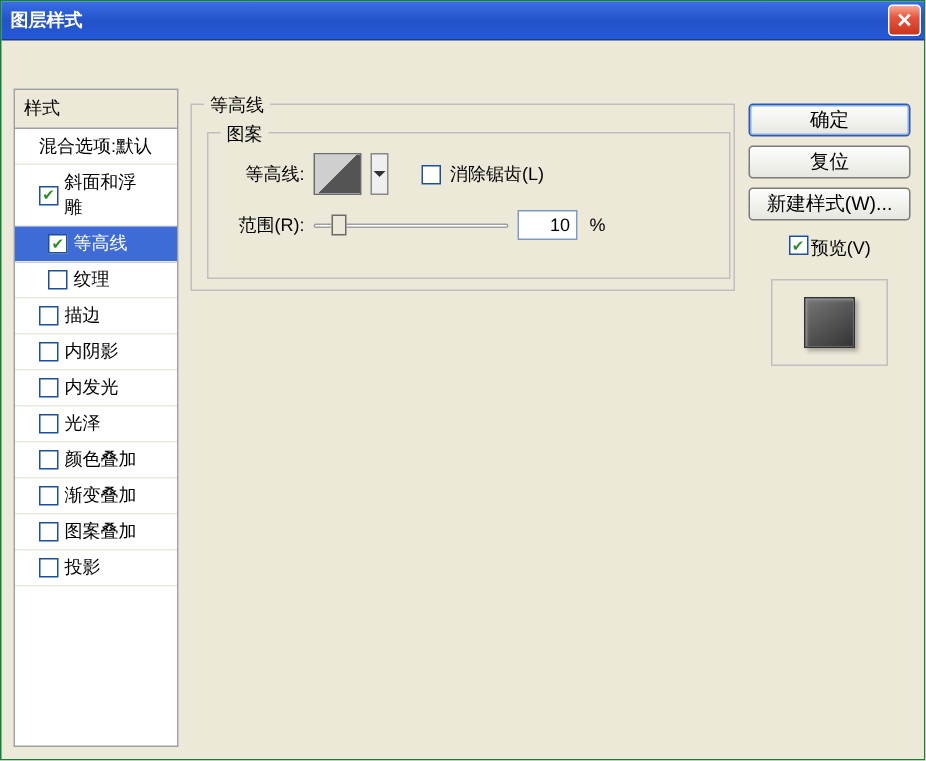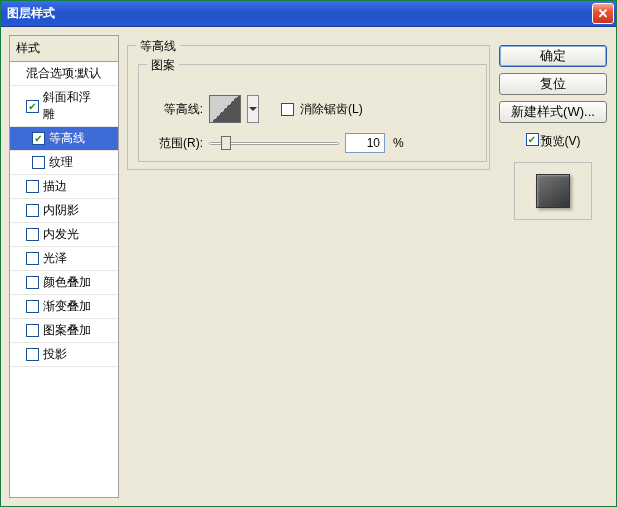--- a/index.html
+++ b/index.html
@@ -36,20 +36,21 @@
     color: #fff;
     display: flex; align-items: center; justify-content: center;
     font-weight: bold;
     font-size: 13px;
   }
   .content {
     flex: 1;
     display: flex;
     padding: 8px;
     gap: 8px;
+    margin-top: 24px;
   }
   
   .style-list {
     width: 110px;
     border: 1px solid #a0a0a0;
     background: #fff;
     display: flex;
     flex-direction: column;
   }
   .style-header {
@@ -91,21 +92,21 @@
     padding: 0;
   }
   .group .legend {
     position: absolute;
     top: -8px; left: 8px;
     background: #ece9d8;
     padding: 0 4px;
     font-size: 12px;
   }
   .group-outer { left: 0; top: 10px; right: 0; height: 125px; }
-  .group-inner { left: 10px; top: 18px; right: 2px; height: 98px; padding: 30px 10px 10px 10px; }
+  .group-inner { left: 10px; top: 18px; right: 2px; height: 98px; padding: 13px 10px 10px 10px; }
   .row {
     display: flex;
     align-items: center;
     gap: 6px;
     margin-bottom: 10px;
   }
   .lbl { width: 54px; text-align: right; }
   .contour-swatch {
     width: 32px; height: 28px;
     border: 1px solid #6b6b6b;

